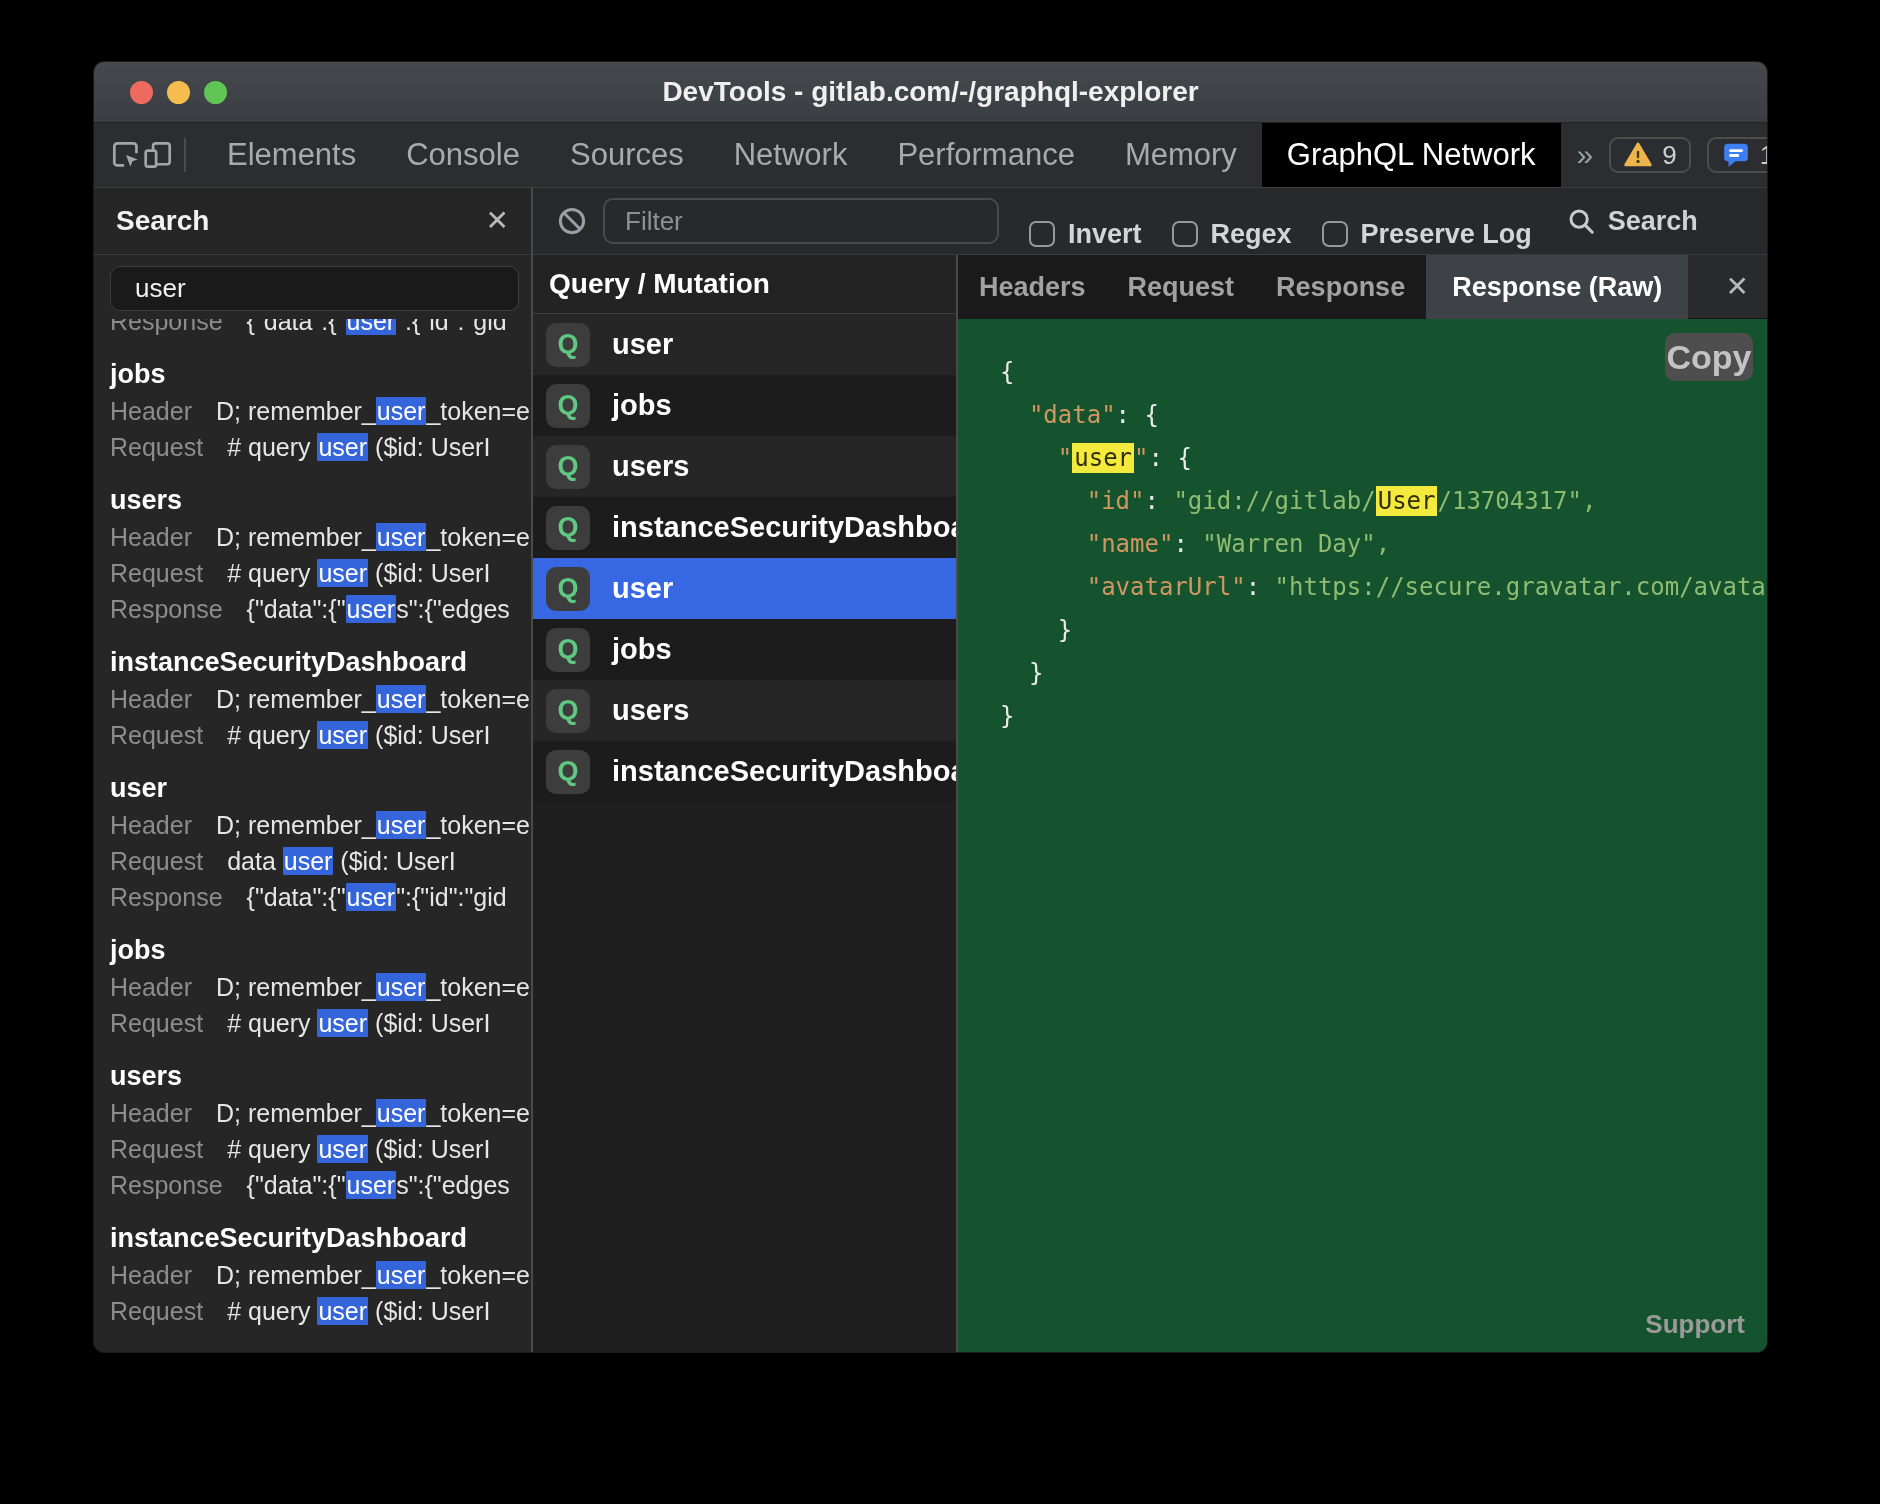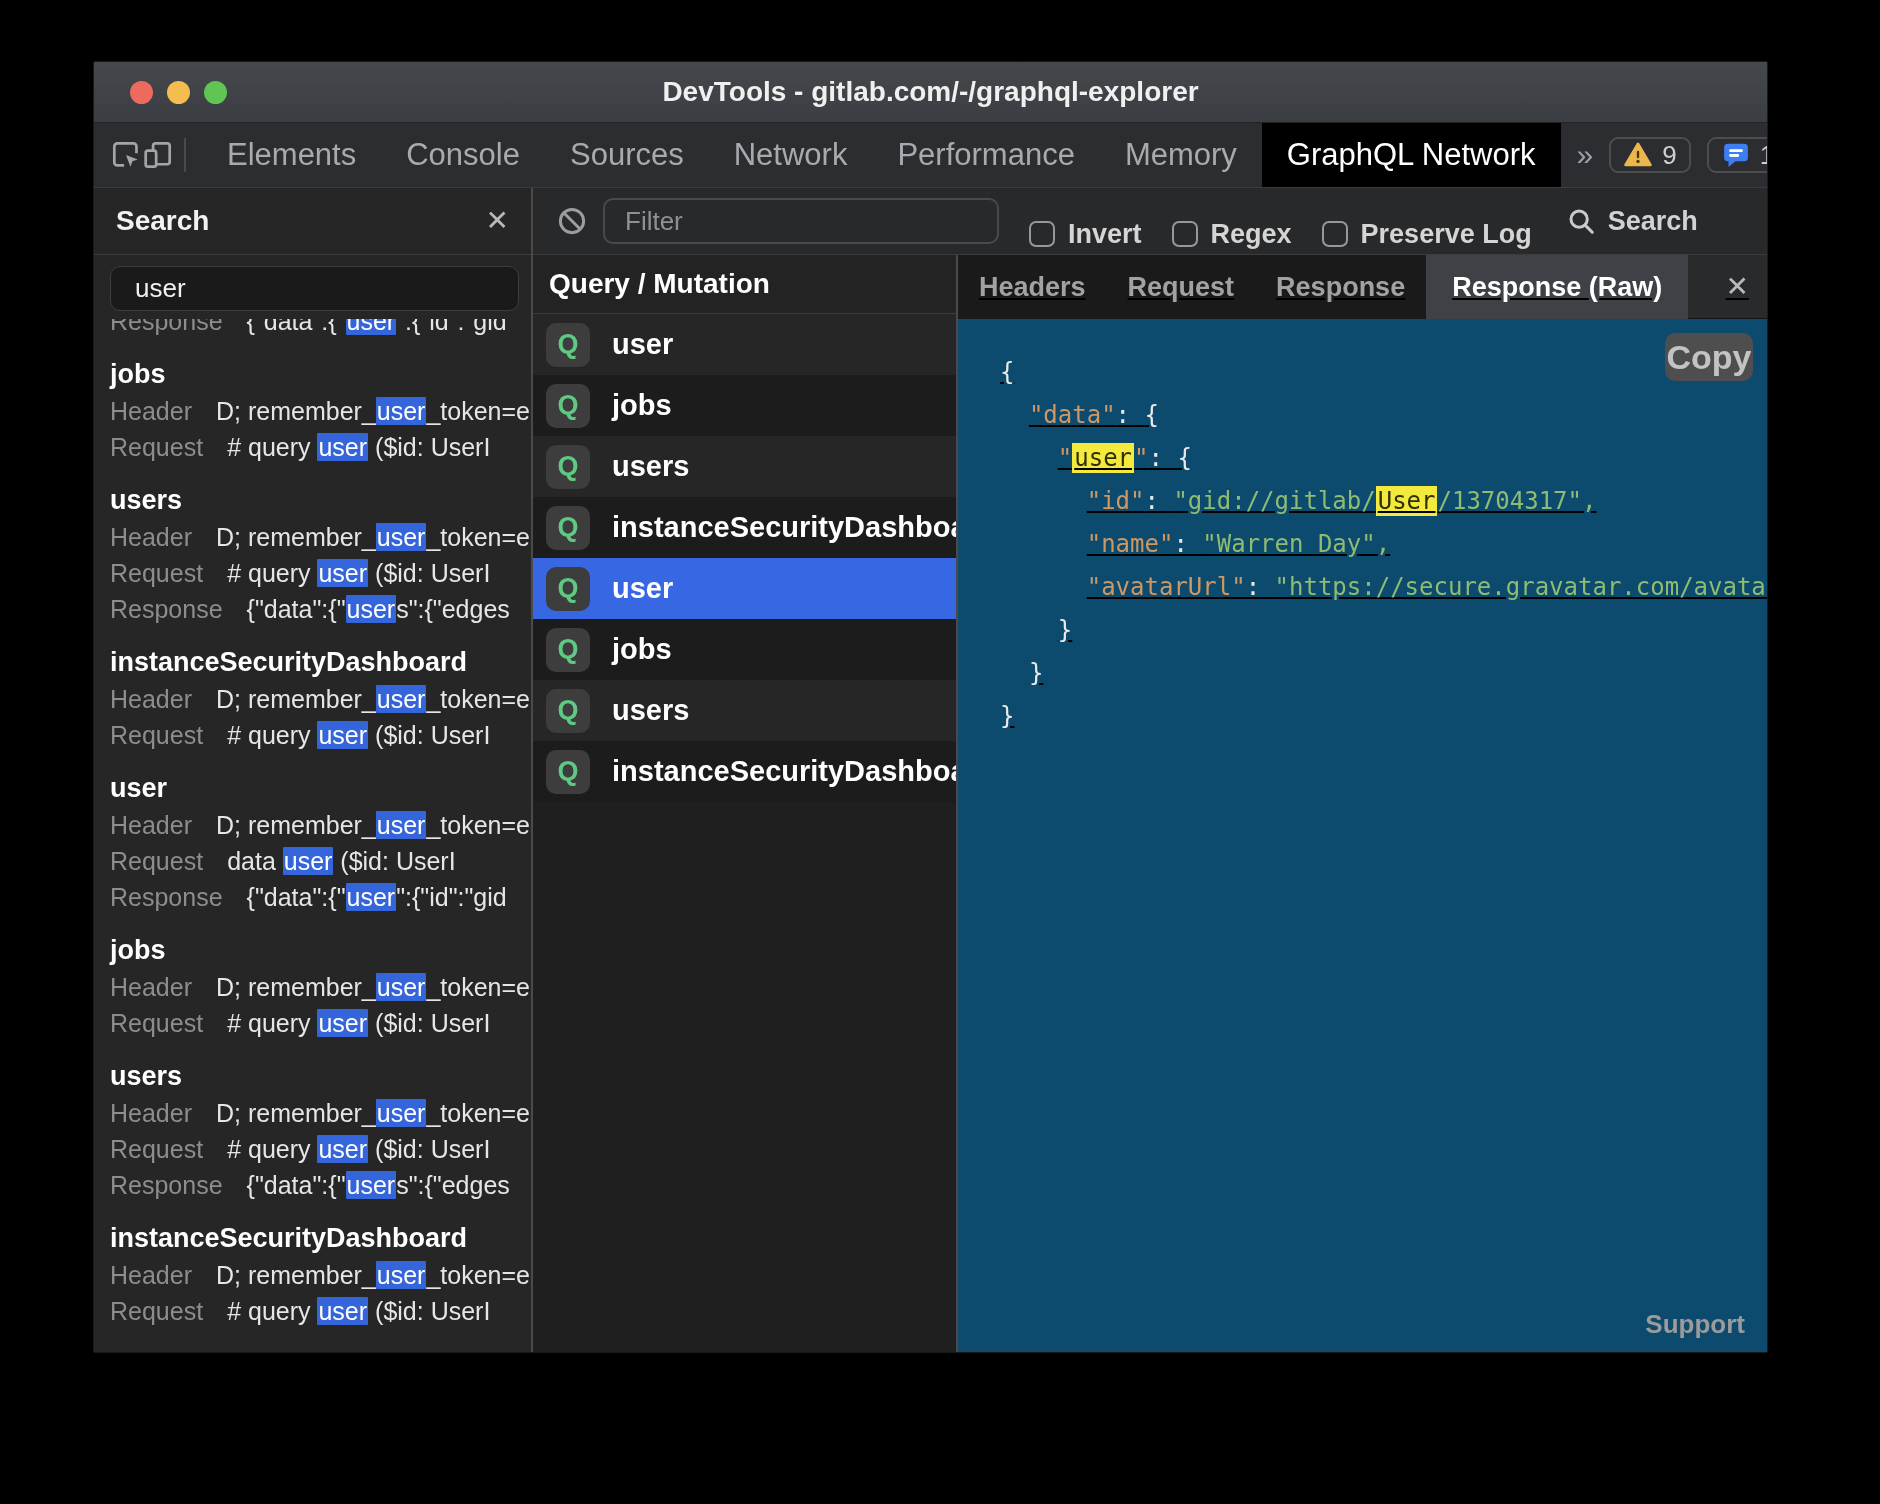--- a/index.html
+++ b/index.html
@@ -1,19 +1,19 @@
 <!DOCTYPE html>
 <html><head>
 <meta charset="utf-8">
 <style>
   html,body{margin:0;padding:0;}
   body{width:1880px;height:1504px;background:#000;position:relative;
        font-family:"Liberation Sans",sans-serif;overflow:hidden;}
   .window{position:absolute;left:94px;top:62px;width:1673px;height:1290px;
-    border-radius:1px;background:#262626;overflow:hidden;display:flex;flex-direction:column;
+    border-radius:10px;background:#262626;overflow:hidden;display:flex;flex-direction:column;
     box-shadow:0 0 0 1px #1a1a1a;}
   
   .titlebar{height:60px;flex:0 0 auto;background:linear-gradient(#45484c,#3a3d41);
     display:flex;align-items:center;justify-content:center;position:relative;
     border-bottom:1px solid #232323;}
   .traffic{position:absolute;left:36px;top:19px;display:flex;gap:14px;}
   .tl{width:23px;height:23px;border-radius:50%;}
   .tl.red{background:#ee6a5f;} .tl.yellow{background:#f5bd4f;} .tl.green{background:#61c554;}
   .win-title{color:#f0f0f0;font-size:28px;font-weight:bold;}
   
@@ -68,21 +68,21 @@
   .q-header{height:58px;line-height:58px;flex:0 0 auto;padding-left:16px;font-size:28px;
     font-weight:bold;color:#fff;border-bottom:1px solid #3c3c3c;background:#232323;white-space:nowrap;}
   .q-row{height:61px;flex:0 0 auto;display:flex;align-items:center;padding-left:13px;gap:22px;overflow:hidden;}
   .q-row.light{background:#262626;}
   .q-row.dark{background:#1c1c1c;}
   .q-row.selected{background:#3767e3;}
   .q-badge{width:44px;height:44px;border-radius:10px;background:#3d3d3d;color:#5fc983;
     font-weight:bold;font-size:27px;display:flex;align-items:center;justify-content:center;flex:0 0 auto;}
   .q-label{color:#fff;font-size:29px;font-weight:600;white-space:nowrap;}
   
-  .details-col{flex:1;display:flex;flex-direction:column;min-width:0;background:#0c4a6e;text-decoration:underline;}
+  .details-col{flex:1;display:flex;flex-direction:column;min-width:0;background:#14532d;}
   .det-tabs{height:64px;flex:0 0 auto;background:#1a1a1a;display:flex;align-items:stretch;}
   .det-tab{padding:0 21px;display:flex;align-items:center;color:#a2a2a2;font-size:27px;
     font-weight:600;white-space:nowrap;}
   .det-tab.active{background:#3e4246;color:#fff;padding:0 26px;}
   .tabs-tail{flex:1;background:#292a2c;display:flex;align-items:center;justify-content:flex-end;
     padding-right:18px;border-bottom:1px solid #141414;}
   .det-content{flex:1;position:relative;overflow:hidden;}
   .copy-btn{position:absolute;top:14px;right:14px;width:88px;height:48px;background:#4e4e4e;
     color:#c3c3c3;font-size:34px;font-weight:600;border:none;border-radius:10px;
     font-family:inherit;display:flex;align-items:center;justify-content:center;}

